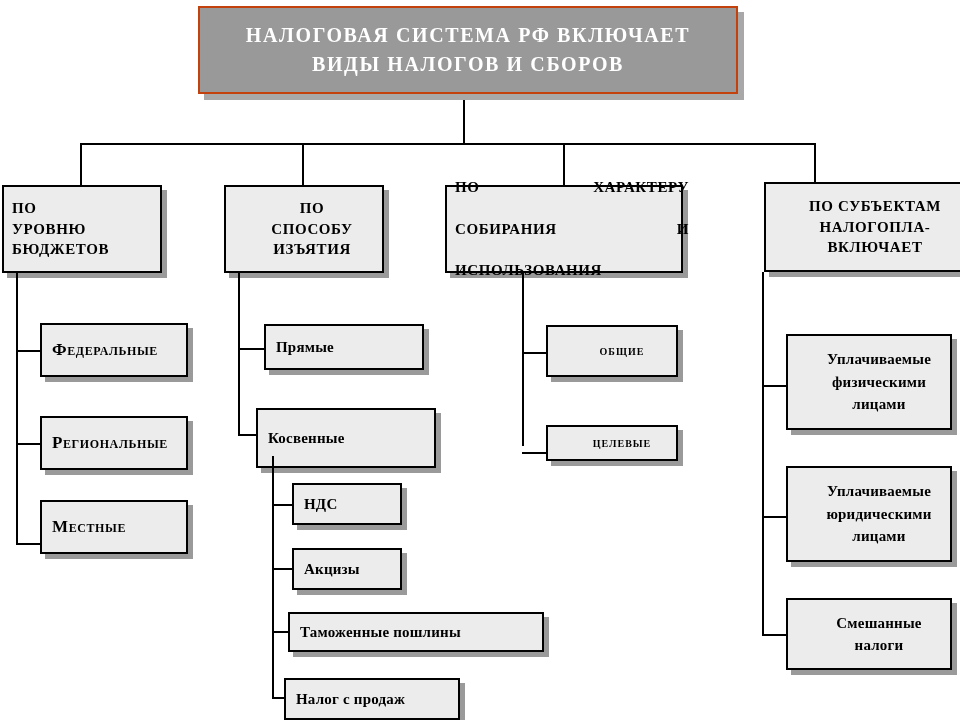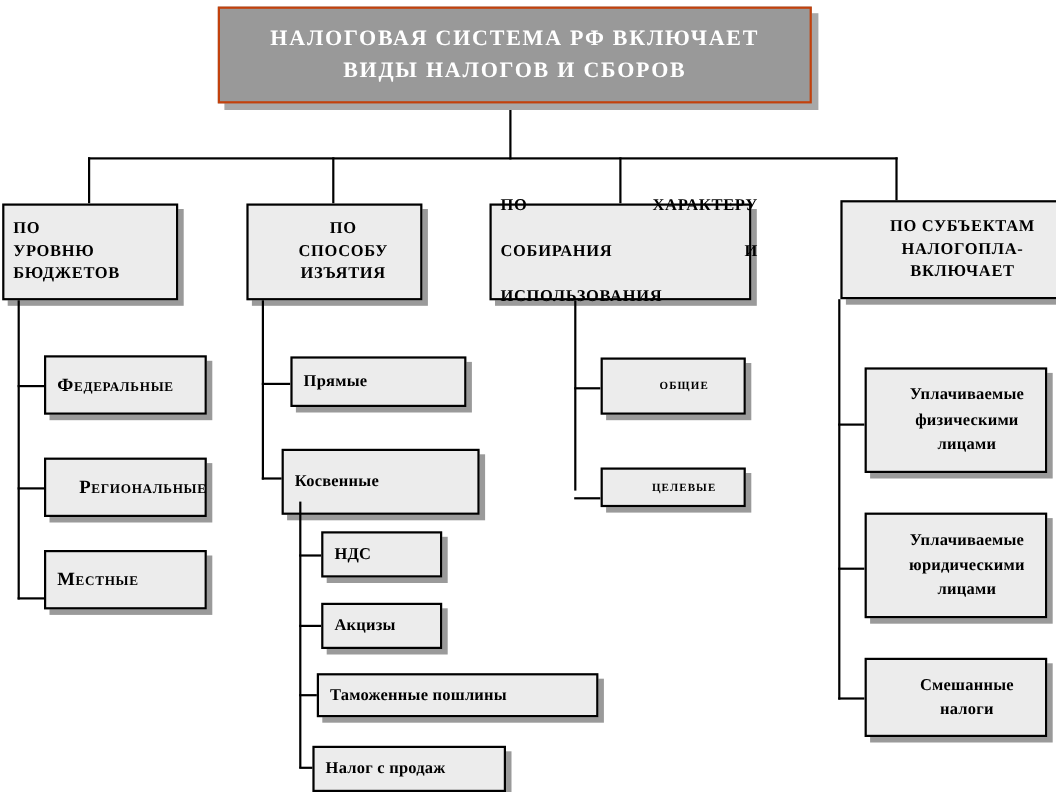--- a/index.html
+++ b/index.html
@@ -126,21 +126,21 @@
   </div>
 
   <div class="ln-v" style="left:16px; top:273px; height:272px;"></div>
   <div class="ln-h" style="left:16px; top:350px; width:24px;"></div>
   <div class="ln-h" style="left:16px; top:443px; width:24px;"></div>
   <div class="ln-h" style="left:16px; top:543px; width:24px;"></div>
 
   <div class="node leaf smallcap left" style="left:40px; top:323px; width:148px; height:54px;">
     <span class="txt">Федеральные</span>
   </div>
-  <div class="node leaf smallcap left" style="left:40px; top:416px; width:148px; height:54px;padding-left:20px;">
+  <div class="node leaf smallcap left" style="left:40px; top:416px; width:148px; height:54px;">
     <span class="txt">Региональные</span>
   </div>
   <div class="node leaf smallcap left" style="left:40px; top:500px; width:148px; height:54px;">
     <span class="txt">Местные</span>
   </div>
 
   <div class="node cat center" style="left:224px; top:185px; width:160px; height:88px;">
     <span class="txt">ПО</span>
     <span class="txt">СПОСОБУ</span>
     <span class="txt">ИЗЪЯТИЯ</span>

